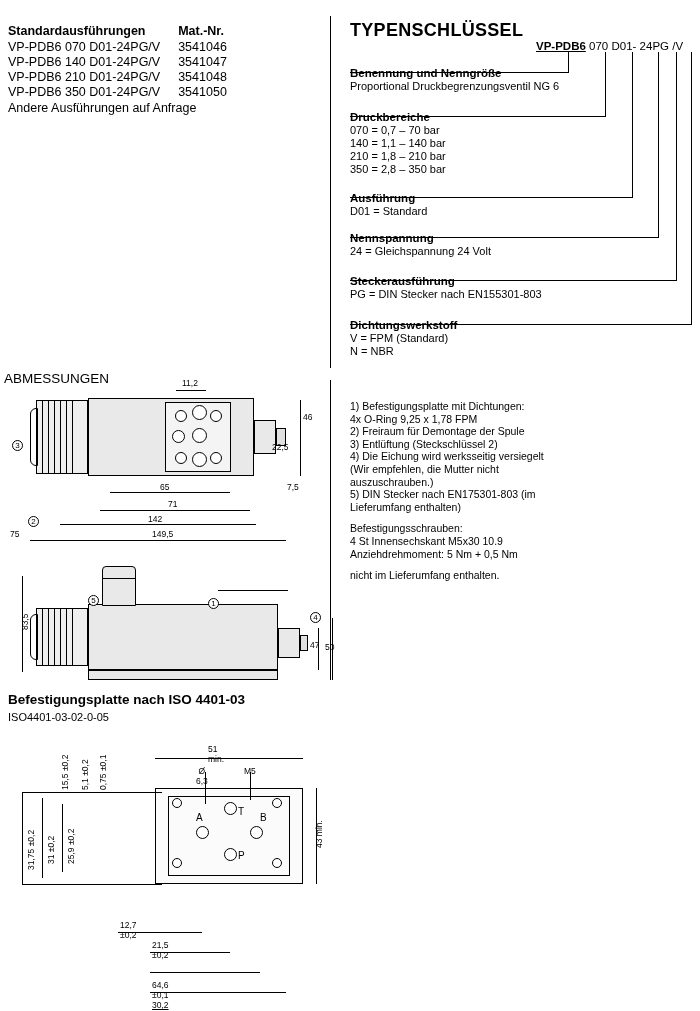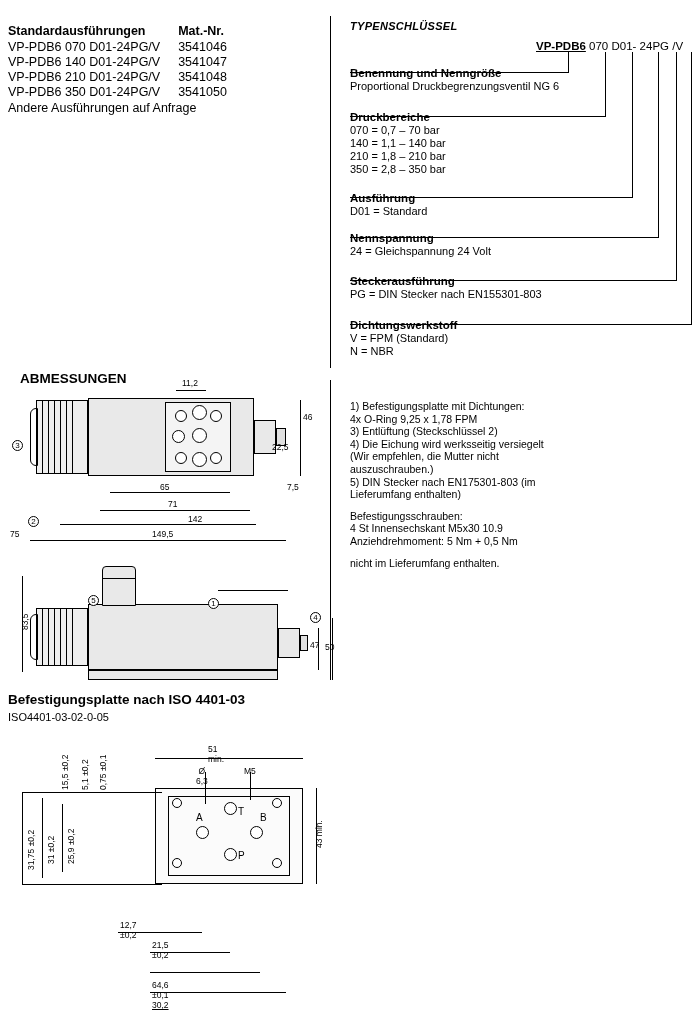--- a/index.html
+++ b/index.html
@@ -23,33 +23,33 @@
   #std-table th.matnr{padding-left:18px;}
   #std-table td{padding:0 0 1px 0;white-space:nowrap;}
   #std-table td.mat{padding-left:18px;}
   #std-table .note{font-size:12.5px;padding-top:1px;}
 
   
   #divider-vertical{left:330px;top:16px;width:1px;height:352px;background:#000;}
 
   
   #typ-block{left:350px;top:20px;width:345px;}
-  #typ-title{font-size:11px;font-weight:bold;letter-spacing:.3px;font-style:italic;}
+  #typ-title{font-size:18px;font-weight:bold;letter-spacing:.3px;}
   #typ-code{left:536px;top:40px;font-size:11.5px;white-space:nowrap;}
   #typ-code .seg1{text-decoration:underline;font-weight:bold;}
 
   .typ-item{position:absolute;left:350px;font-size:11px;line-height:13px;}
   .typ-item .hd{font-weight:bold;font-size:11.5px;}
 
   
   .vline{position:absolute;width:1px;background:#000;}
   .hline{position:absolute;height:1px;background:#000;}
 
   
-  #abm-title{left:20px;top:371px;font-size:13.5px;font-weight:bold;}
+  #abm-title{left:4px;top:371px;font-size:13.5px;font-weight:normal;}
   #divider-abm{left:330px;top:380px;width:1px;height:300px;background:#000;}
 
   
   .dw{position:absolute;}
   .ln{position:absolute;background:#000;}
   .lnh{height:1px;}
   .lnv{width:1px;}
   .box{position:absolute;border:1px solid #000;box-sizing:border-box;}
   .boxf{position:absolute;border:1px solid #000;background:#e9e9e9;box-sizing:border-box;}
   .circ{position:absolute;border:1px solid #000;border-radius:50%;box-sizing:border-box;}
@@ -203,21 +203,21 @@
     <div class="dim" style="left:272px;top:442px;">22,5</div>
 
     <div class="ln lnh" style="left:110px;top:492px;width:120px;"></div>
     <div class="dim" style="left:160px;top:482px;">65</div>
     <div class="dim" style="left:287px;top:482px;">7,5</div>
 
     <div class="ln lnh" style="left:100px;top:510px;width:150px;"></div>
     <div class="dim" style="left:168px;top:499px;">71</div>
 
     <div class="ln lnh" style="left:60px;top:524px;width:196px;"></div>
-    <div class="dim" style="left:148px;top:514px;margin-left:40px;">142</div>
+    <div class="dim" style="left:148px;top:514px;">142</div>
 
     <div class="ln lnh" style="left:30px;top:540px;width:256px;"></div>
     <div class="dim" style="left:152px;top:529px;">149,5</div>
     <div class="dim" style="left:10px;top:529px;">75</div>
 
     <div class="bal" style="left:12px;top:440px;">3</div>
     <div class="bal" style="left:28px;top:516px;">2</div>
   </div>
 
   <div class="dw">
@@ -249,20 +249,21 @@
 
     <div class="bal" style="left:88px;top:595px;">5</div>
     <div class="bal" style="left:208px;top:598px;">1</div>
     <div class="bal" style="left:310px;top:612px;">4</div>
     <div class="ln lnh" style="left:218px;top:590px;width:70px;"></div>
   </div>
 
   <div id="notes">
     <p class="hang">1) Befestigungsplatte mit Dichtungen:</p>
     <p class="hang">    4x O-Ring 9,25 x 1,78 FPM</p>
+    <p class="hang">2) Freiraum für Demontage der Spule</p>
     <p class="hang">3) Entlüftung (Steckschlüssel 2)</p>
     <p class="hang">4) Die Eichung wird werksseitig versiegelt</p>
     <p class="hang">    (Wir empfehlen, die Mutter nicht</p>
     <p class="hang">    auszuschrauben.)</p>
     <p class="hang">5) DIN Stecker nach EN175301-803 (im</p>
     <p class="hang">    Lieferumfang enthalten)</p>
     <div class="gap"></div>
     <p>Befestigungsschrauben:</p>
     <p>4 St Innensechskant M5x30 10.9</p>
     <p>Anziehdrehmoment: 5 Nm + 0,5 Nm</p>

